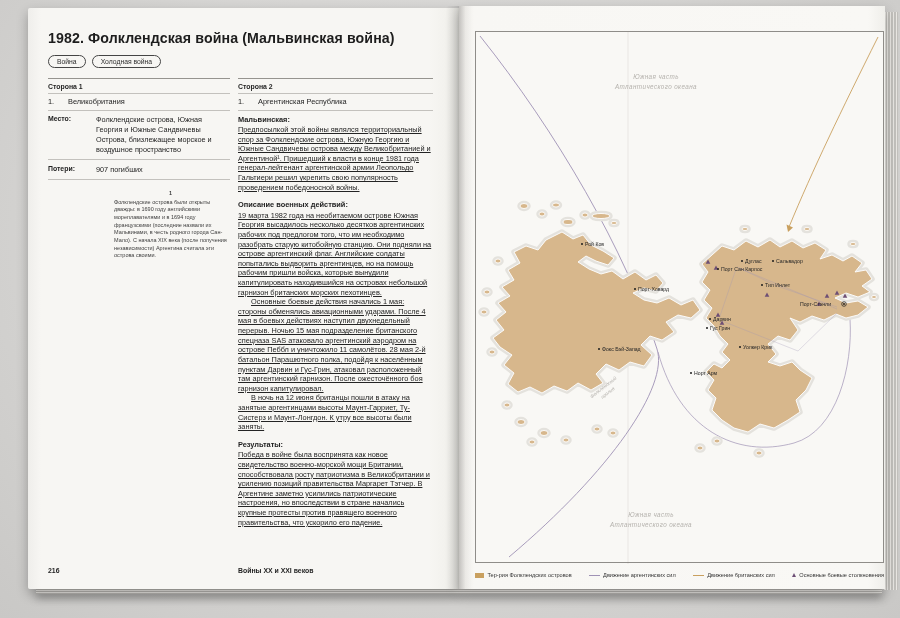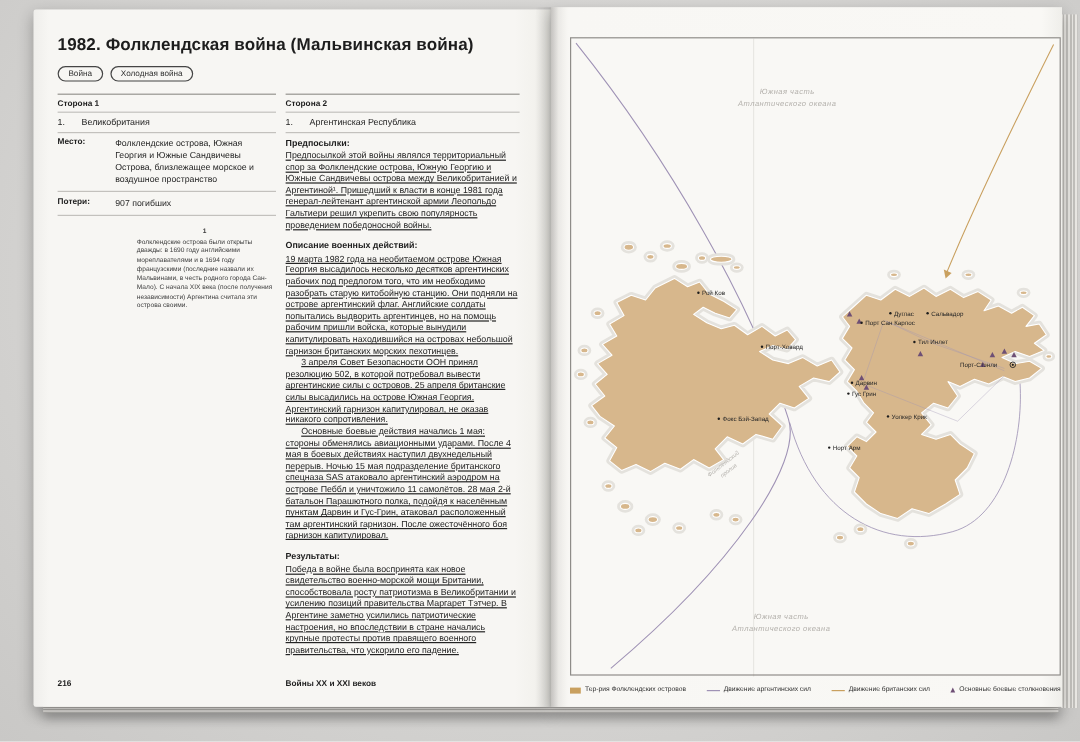--- a/index.html
+++ b/index.html
@@ -155,28 +155,28 @@
           <span class="fact-value">907 погибших</span>
         </div>
         <div class="footnote">
           <span class="fn-num">1</span>
           <span>Фолклендские острова были открыты дважды: в 1690 году английскими мореплавателями и в 1694 году французскими (последние назвали их Мальвинами, в честь родного города Сан-Мало). С начала XIX века (после получения независимости) Аргентина считала эти острова своими.</span>
         </div>
       </div>
 
       <div class="sections">
         <div class="sec">
-          <div class="sec-h">Предпосылки:</div>
+          <div class="sec-h">Мальвинская:</div>
           <p>Предпосылкой этой войны являлся территориальный спор за Фолклендские острова, Южную Георгию и Южные Сандвичевы острова между Великобританией и Аргентиной¹. Пришедший к власти в конце 1981 года генерал-лейтенант аргентинской армии Леопольдо Гальтиери решил укрепить свою популярность проведением победоносной войны.</p>
         </div>
         <div class="sec">
           <div class="sec-h">Описание военных действий:</div>
           <p>19 марта 1982 года на необитаемом острове Южная Георгия высадилось несколько десятков аргентинских рабочих под предлогом того, что им необходимо разобрать старую китобойную станцию. Они подняли на острове аргентинский флаг. Английские солдаты попытались выдворить аргентинцев, но на помощь рабочим пришли войска, которые вынудили капитулировать находившийся на островах небольшой гарнизон британских морских пехотинцев.</p>
-          <p class="ind">3 апреля Совет Безопасности ООН принял резолюцию 502, в которой потребовал вывести аргентинские силы с островов. 25 апреля британские силы высадились на острове Южная Георгия. Аргентинский гарнизон капитулировал, не оказав никакого сопротивления.</p>
           <p class="ind">Основные боевые действия начались 1 мая: стороны обменялись авиационными ударами. После 4 мая в боевых действиях наступил двухнедельный перерыв. Ночью 15 мая подразделение британского спецназа SAS атаковало аргентинский аэродром на острове Пеббл и уничтожило 11 самолётов. 28 мая 2-й батальон Парашютного полка, подойдя к населённым пунктам Дарвин и Гус-Грин, атаковал расположенный там аргентинский гарнизон. После ожесточённого боя гарнизон капитулировал.</p>
+          <p class="ind">В ночь на 12 июня британцы пошли в атаку на занятые аргентинцами высоты Маунт-Гарриет, Ту-Систерз и Маунт-Лонгдон. К утру все высоты были заняты.</p>
         </div>
         <div class="sec">
           <div class="sec-h">Результаты:</div>
           <p>Победа в войне была воспринята как новое свидетельство военно-морской мощи Британии, способствовала росту патриотизма в Великобритании и усилению позиций правительства Маргарет Тэтчер. В Аргентине заметно усилились патриотические настроения, но впоследствии в стране начались крупные протесты против правящего военного правительства, что ускорило его падение.</p>
         </div>
       </div>
     </div>
   </div>
 
   <div class="lp-footer">

